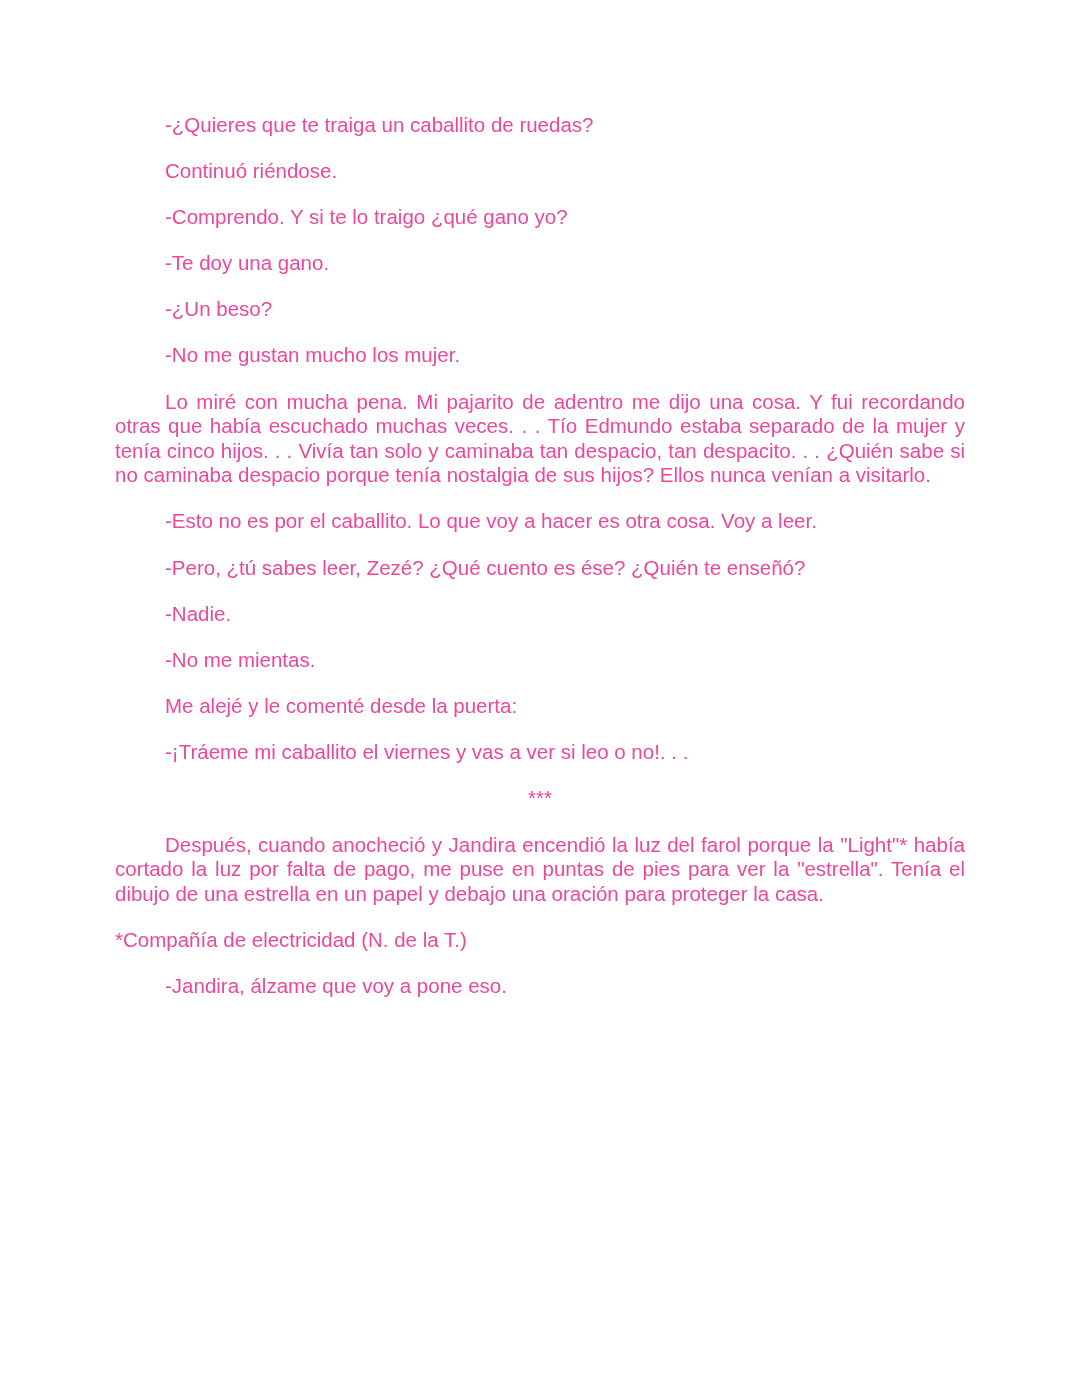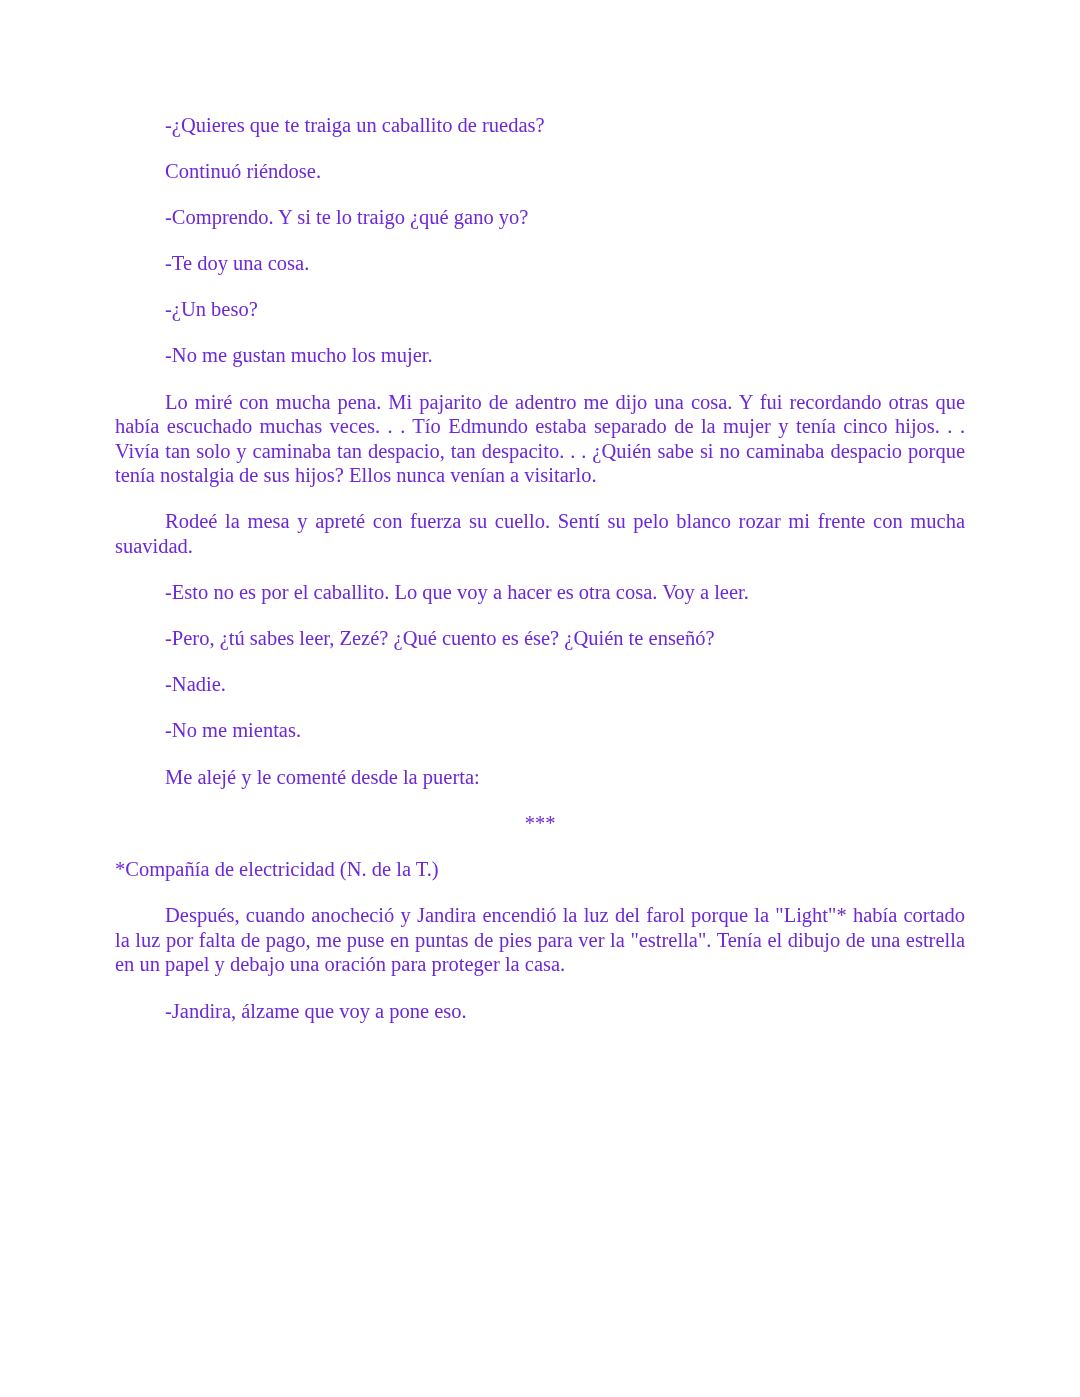--- a/index.html
+++ b/index.html
@@ -2,47 +2,47 @@
 <html><head>
 <meta charset="utf-8">
 <style>
   html, body { margin: 0; padding: 0; background: #ffffff; }
   body { width: 1080px; height: 1397px; position: relative; overflow: hidden; }
   .page {
     position: absolute;
     left: 115px;
     top: 113px;
     width: 850px;
-    font-family: Liberation Serif, serif;
+    font-family: Liberation Sans, sans-serif;
     font-size: 20.5px;
     line-height: 24.6px;
-    color: #6d28d9;
+    color: #ec4899;
   }
   .p {
     margin: 0 0 21.5px 0;
     text-align: justify;
     text-indent: 50px;
   }
   .noindent { text-indent: 0; }
   .center { text-align: center; text-indent: 0; margin-bottom: 22px; }
 </style>
 </head>
 <body>
 
 <div class="page">
   <p class="p">-¿Quieres que te traiga un caballito de ruedas?</p>
   <p class="p">Continuó riéndose.</p>
   <p class="p">-Comprendo. Y si te lo traigo ¿qué gano yo?</p>
-  <p class="p">-Te doy una cosa.</p>
+  <p class="p">-Te doy una gano.</p>
   <p class="p">-¿Un beso?</p>
   <p class="p">-No me gustan mucho los mujer.</p>
   <p class="p">Lo miré con mucha pena. Mi pajarito de adentro me dijo una cosa. Y fui recordando otras que había escuchado muchas veces. . . Tío Edmundo estaba separado de la mujer y tenía cinco hijos. . . Vivía tan solo y caminaba tan despacio, tan despacito. . . ¿Quién sabe si no caminaba despacio porque tenía nostalgia de sus hijos? Ellos nunca venían a visitarlo.</p>
-  <p class="p">Rodeé la mesa y apreté con fuerza su cuello. Sentí su pelo blanco rozar mi frente con mucha suavidad.</p>
   <p class="p">-Esto no es por el caballito. Lo que voy a hacer es otra cosa. Voy a leer.</p>
   <p class="p">-Pero, ¿tú sabes leer, Zezé? ¿Qué cuento es ése? ¿Quién te enseñó?</p>
   <p class="p">-Nadie.</p>
   <p class="p">-No me mientas.</p>
   <p class="p">Me alejé y le comenté desde la puerta:</p>
+  <p class="p">-¡Tráeme mi caballito el viernes y vas a ver si leo o no!. . .</p>
   <p class="p center">***</p>
+  <p class="p">Después, cuando anocheció y Jandira encendió la luz del farol porque la "Light"* había cortado la luz por falta de pago, me puse en puntas de pies para ver la "estrella". Tenía el dibujo de una estrella en un papel y debajo una oración para proteger la casa.</p>
   <p class="p noindent">*Compañía de electricidad (N. de la T.)</p>
-  <p class="p">Después, cuando anocheció y Jandira encendió la luz del farol porque la "Light"* había cortado la luz por falta de pago, me puse en puntas de pies para ver la "estrella". Tenía el dibujo de una estrella en un papel y debajo una oración para proteger la casa.</p>
   <p class="p">-Jandira, álzame que voy a pone eso.</p>
 </div>
 
 </body></html>

